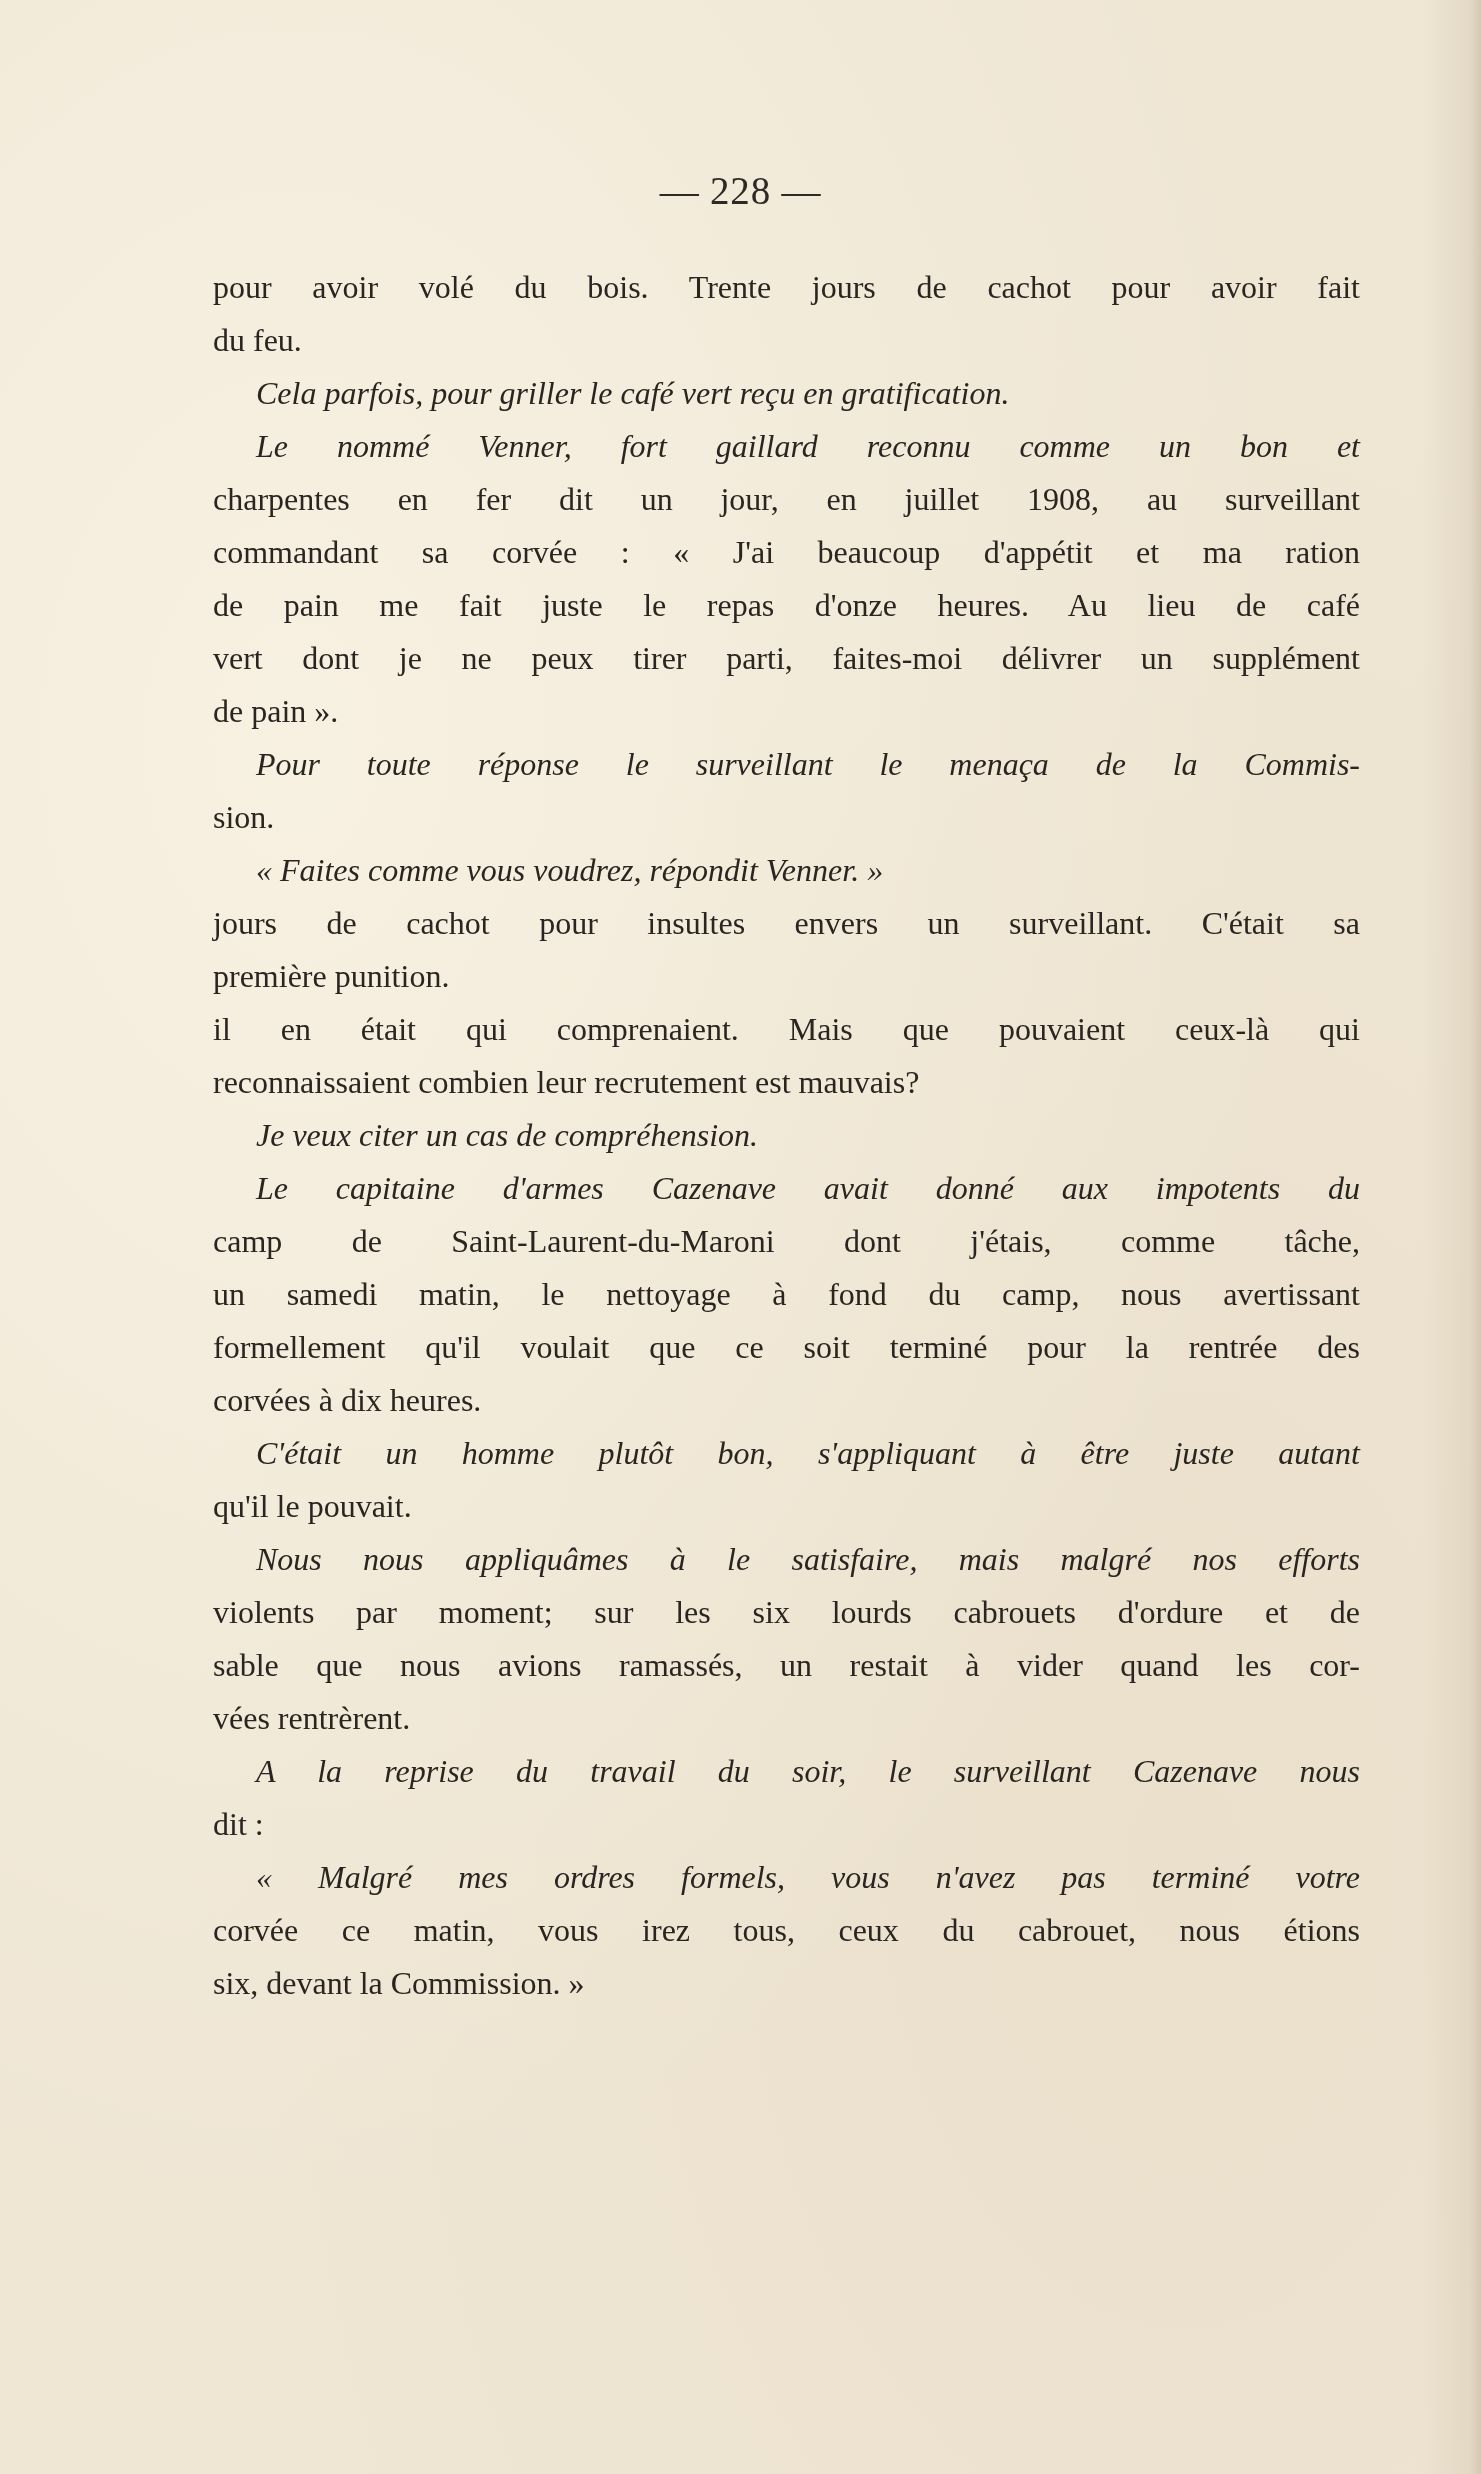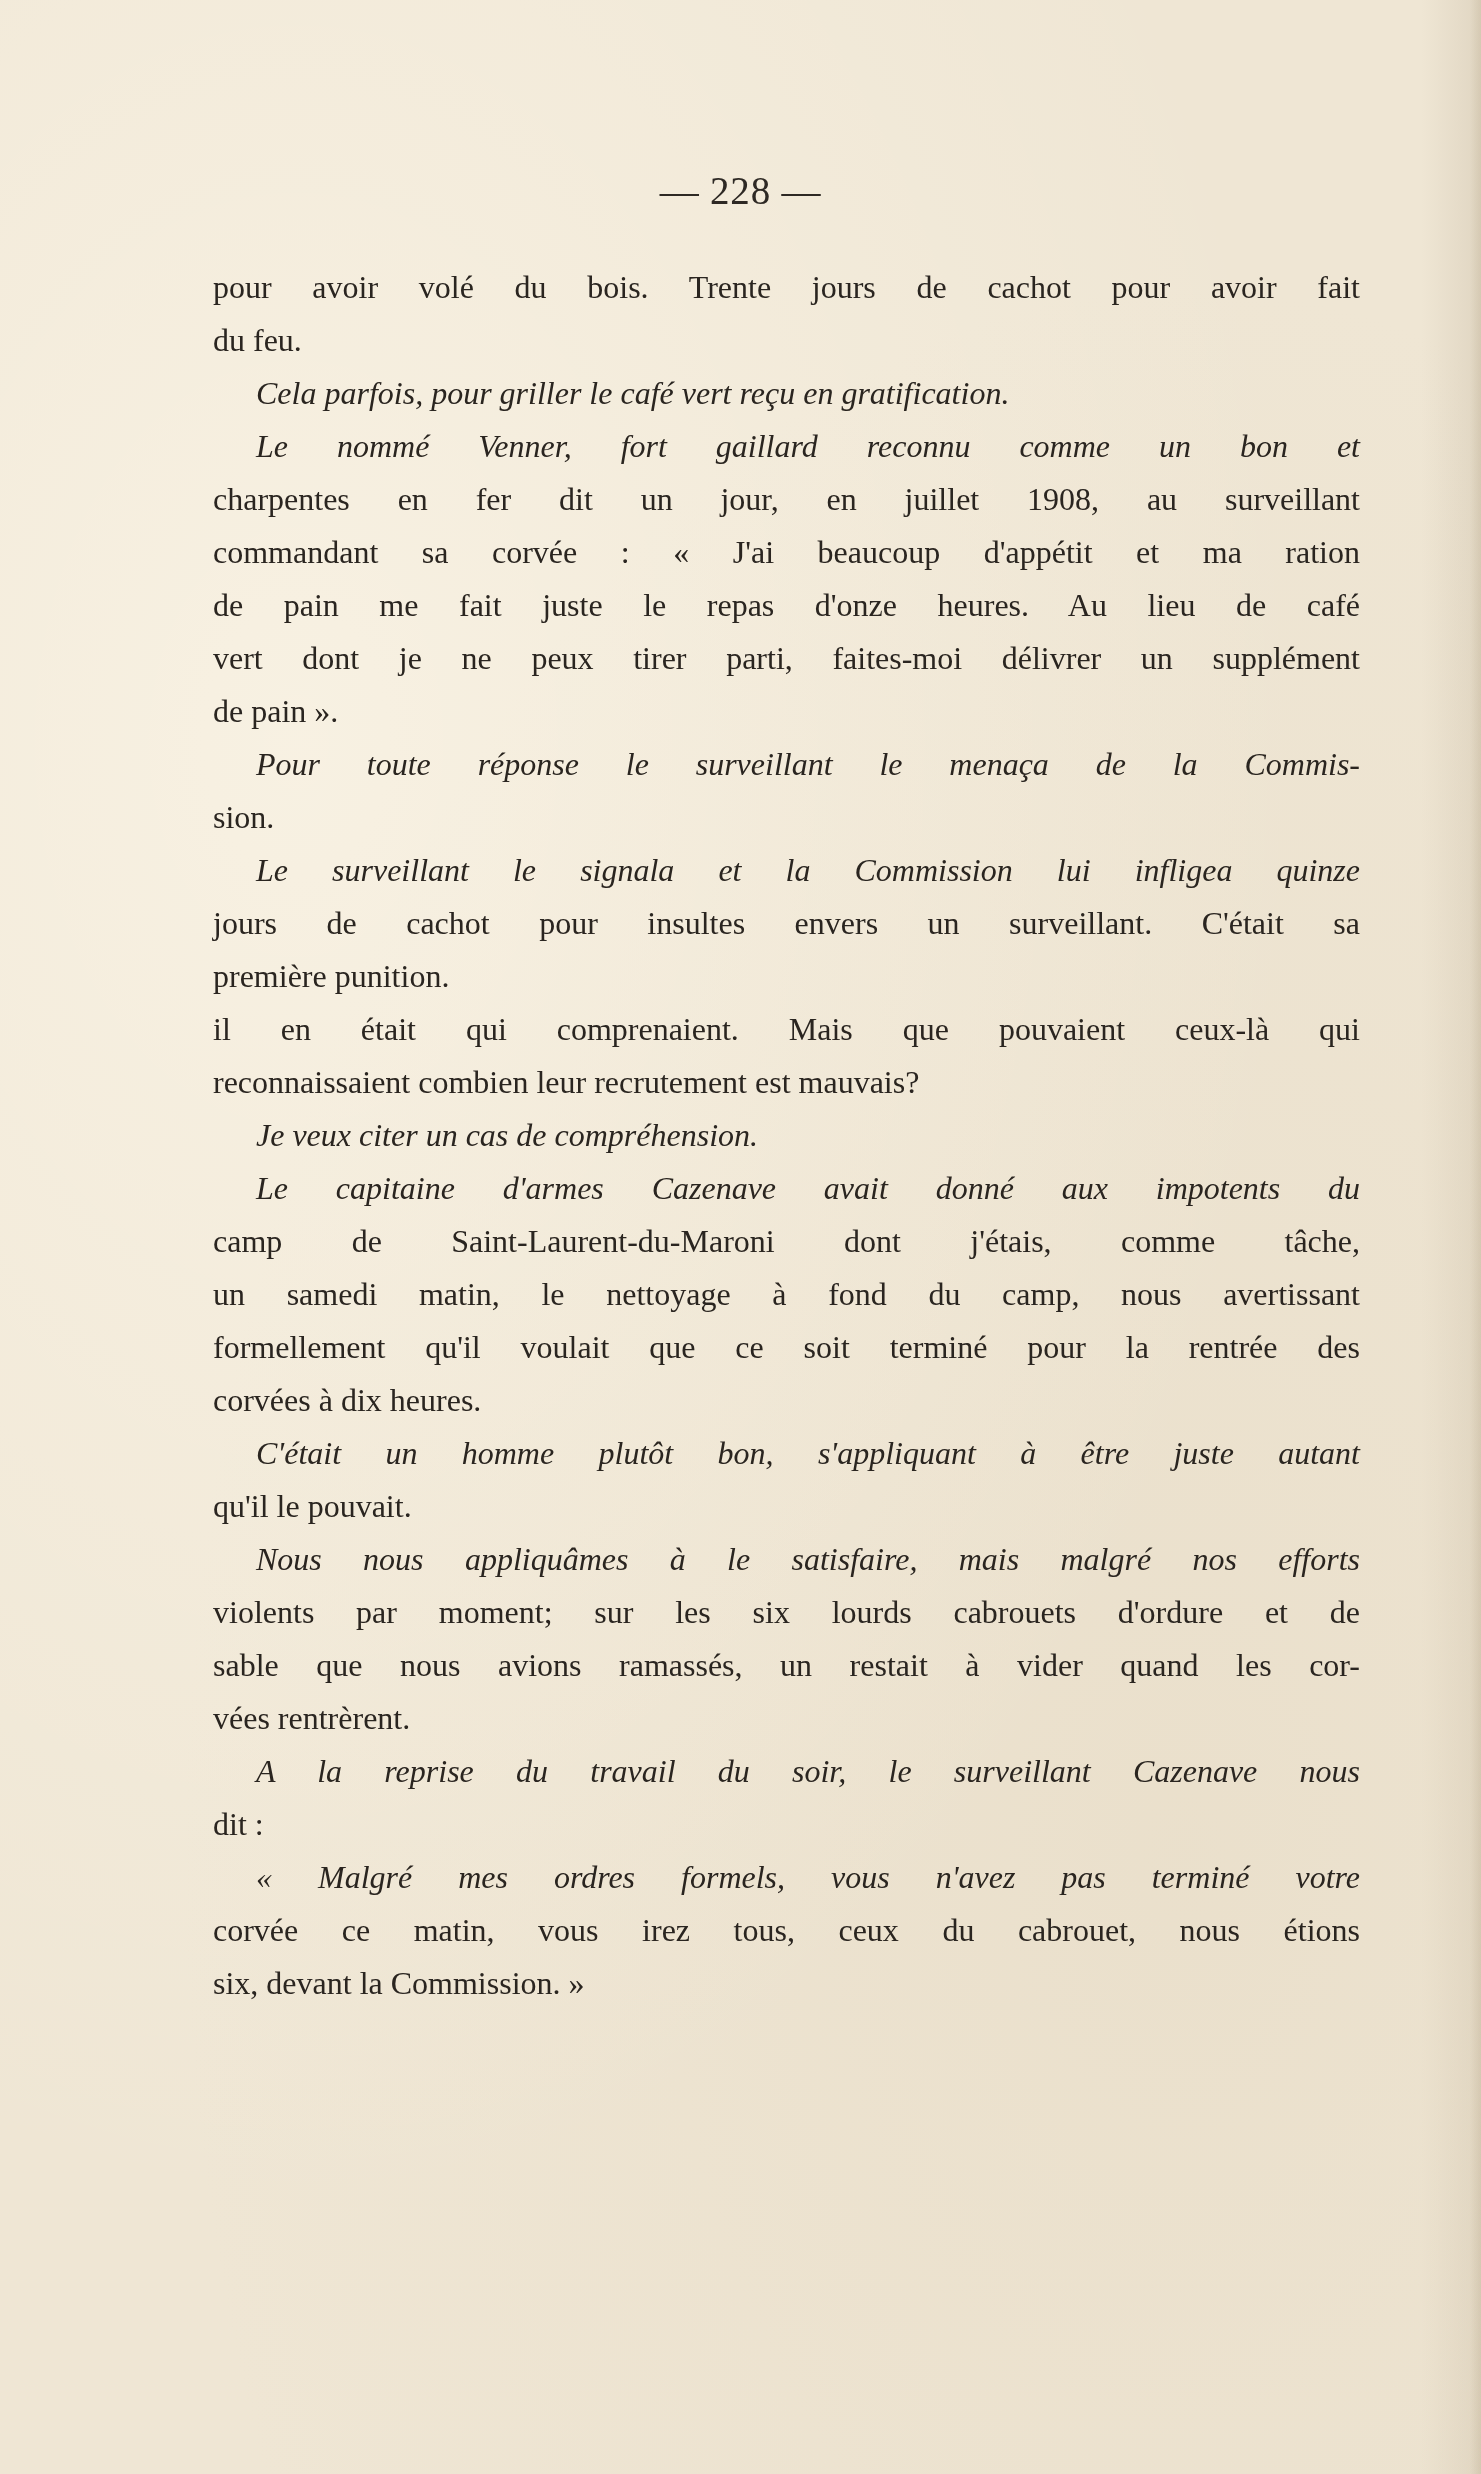--- a/index.html
+++ b/index.html
@@ -80,21 +80,21 @@
     <span class="line last">du feu.</span>
     <span class="line indent last">Cela parfois, pour griller le café vert reçu en gratification.</span>
     <span class="line indent">Le nommé Venner, fort gaillard reconnu comme un bon et</span>
     <span class="line">charpentes en fer dit un jour, en juillet 1908, au surveillant</span>
     <span class="line">commandant sa corvée : « J'ai beaucoup d'appétit et ma ration</span>
     <span class="line">de pain me fait juste le repas d'onze heures. Au lieu de café</span>
     <span class="line">vert dont je ne peux tirer parti, faites-moi délivrer un supplément</span>
     <span class="line last">de pain ».</span>
     <span class="line indent">Pour toute réponse le surveillant le menaça de la Commis-</span>
     <span class="line last">sion.</span>
-    <span class="line indent">Le surveillant le signala et la Commission lui infligea quinze</span>
+    <span class="line indent last">« Faites comme vous voudrez, répondit Venner. »</span>
     <span class="line">jours de cachot pour insultes envers un surveillant. C'était sa</span>
     <span class="line last">première punition.</span>
     <span class="line">il en était qui comprenaient. Mais que pouvaient ceux-là qui</span>
     <span class="line last">reconnaissaient combien leur recrutement est mauvais?</span>
     <span class="line indent last">Je veux citer un cas de compréhension.</span>
     <span class="line indent">Le capitaine d'armes Cazenave avait donné aux impotents du</span>
     <span class="line">camp de Saint-Laurent-du-Maroni dont j'étais, comme tâche,</span>
     <span class="line">un samedi matin, le nettoyage à fond du camp, nous avertissant</span>
     <span class="line">formellement qu'il voulait que ce soit terminé pour la rentrée des</span>
     <span class="line last">corvées à dix heures.</span>

